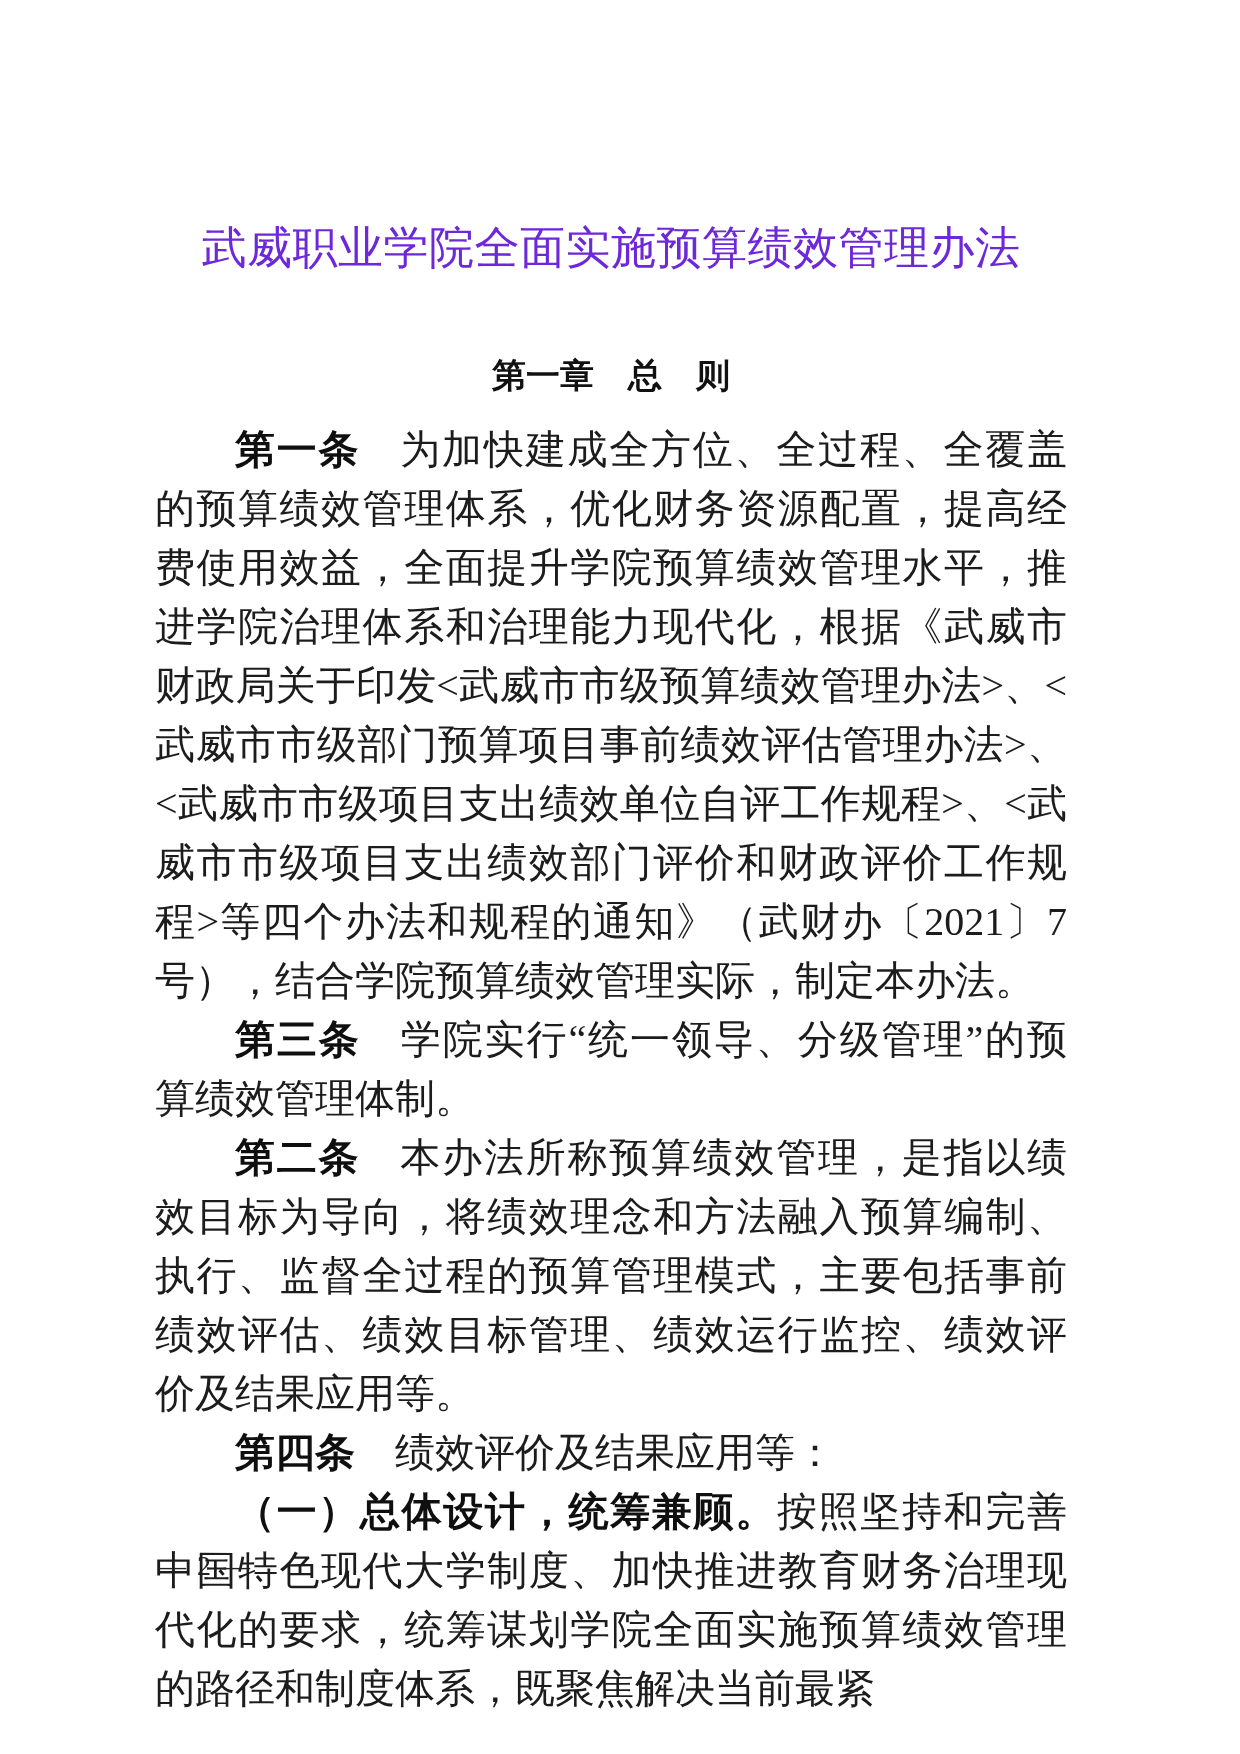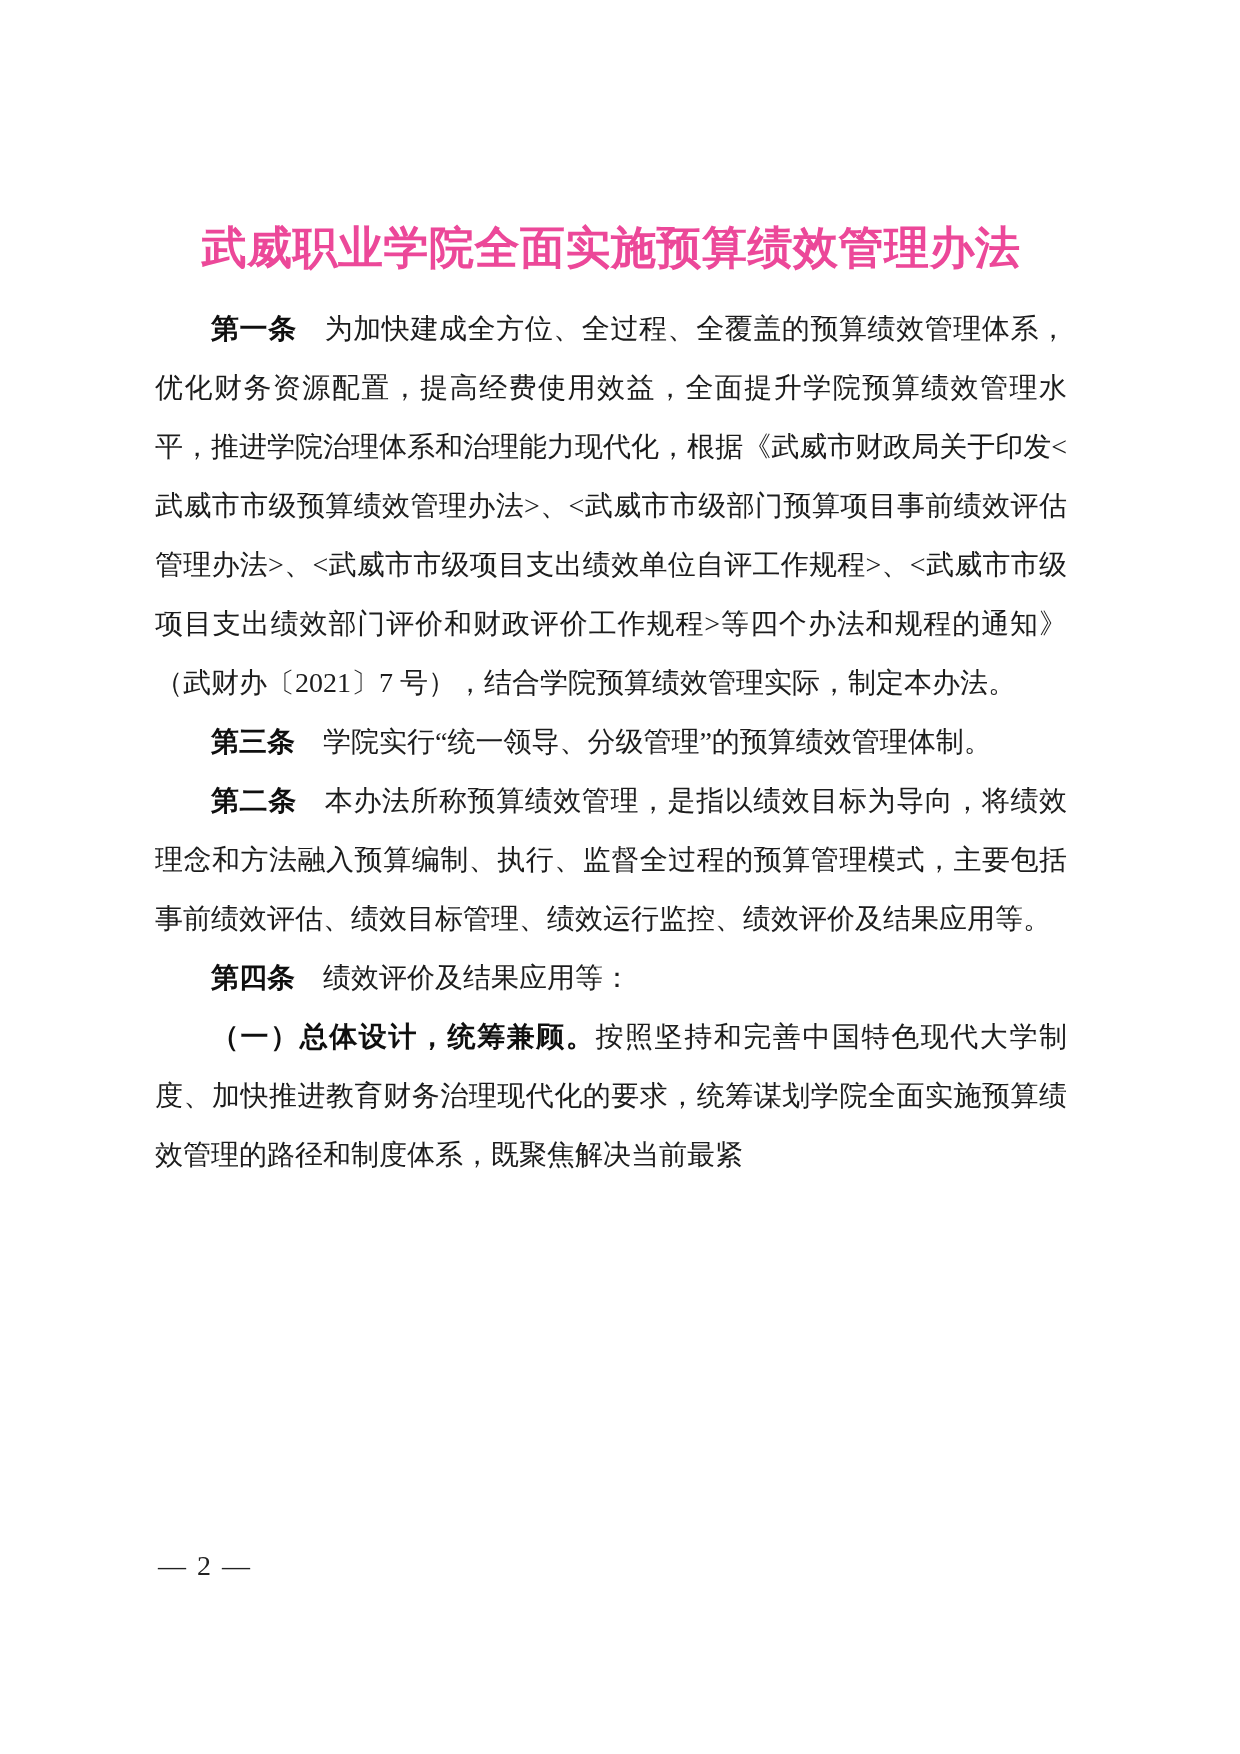--- a/index.html
+++ b/index.html
@@ -20,37 +20,37 @@
     position: absolute;
     left: 155px;
     top: 0;
     width: 912px;
   }
   .doc-title {
     margin: 0;
     padding-top: 220px;
     font-size: 45px;
     line-height: 56px;
-    font-weight: 700;
+    font-weight: 400;
     text-align: center;
     letter-spacing: 0.5px;
-    color: #ec4899;
+    color: #6d28d9;
   }
   .chapter-heading {
     margin: 77px 0 0 0;
     font-size: 34px;
     line-height: 44px;
     font-weight: 700;
     text-align: center;
     color: #111111;
     font-family: "Liberation Sans", "DejaVu Sans", sans-serif;
   }
   .body-text {
     margin-top: 23px;
-    font-size: 28px;
+    font-size: 40px;
     line-height: 59px;
     text-align: justify;
     color: #1c1c1c;
   }
   .body-text p {
     margin: 0;
     text-indent: 2em;
   }
   .clause-lead {
     font-weight: 700;
@@ -71,20 +71,21 @@
   }
 </style>
 </head>
 <body>
 
 <div class="page">
   <div class="content">
 
     <h1 class="doc-title">武威职业学院全面实施预算绩效管理办法</h1>
 
+    <h2 class="chapter-heading">第一章　总　则</h2>
 
     <div class="body-text">
 
       <p>
         <span class="clause-lead gap">第一条</span><span>为加快建成全方位、全过程、全覆盖的预算绩效管理体系，优化财务资源配置，提高经费使用效益，全面提升学院预算绩效管理水平，推进学院治理体系和治理能力现代化，根据《武威市财政局关于印发&lt;武威市市级预算绩效管理办法&gt;、&lt;武威市市级部门预算项目事前绩效评估管理办法&gt;、&lt;武威市市级项目支出绩效单位自评工作规程&gt;、&lt;武威市市级项目支出绩效部门评价和财政评价工作规程&gt;等四个办法和规程的通知》（武财办〔2021〕7 号），结合学院预算绩效管理实际，制定本办法。</span>
       </p>
 
       <p>
         <span class="clause-lead gap">第三条</span><span>学院实行“统一领导、分级管理”的预算绩效管理体制。</span>
       </p>

